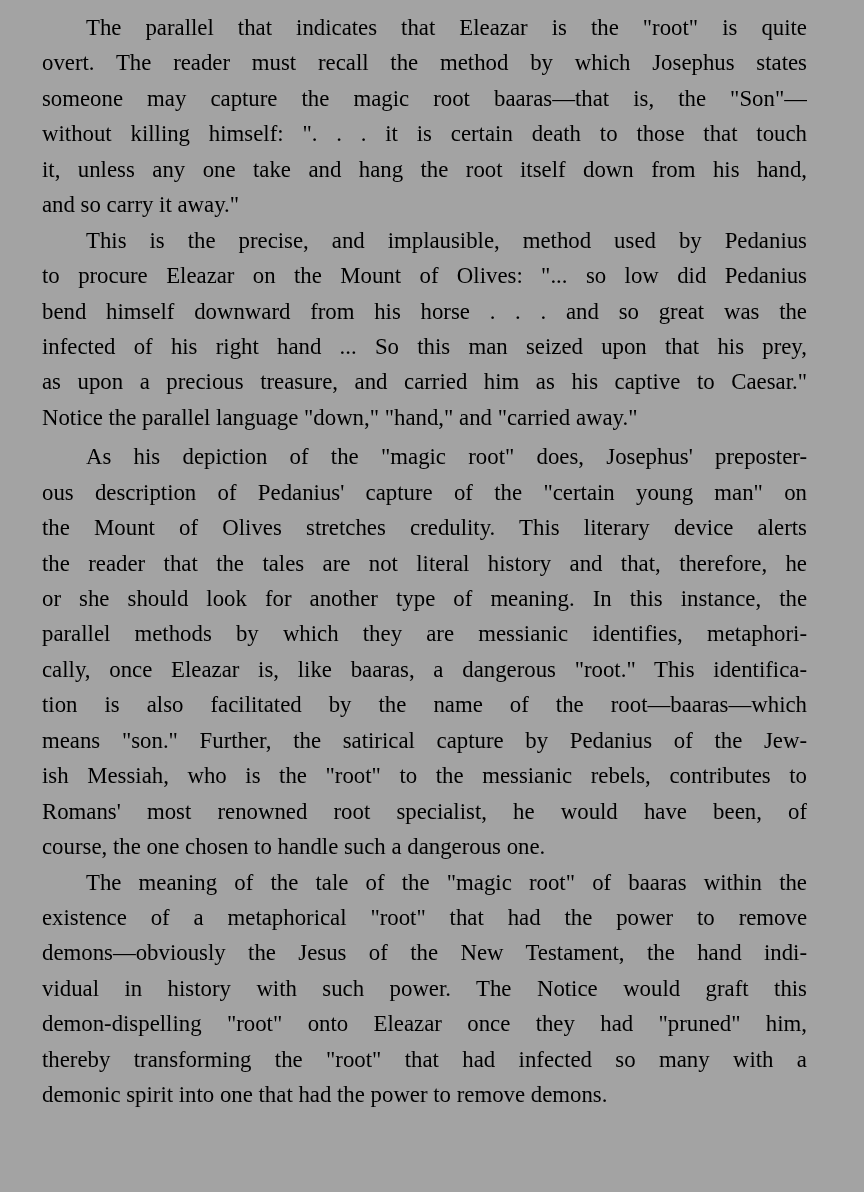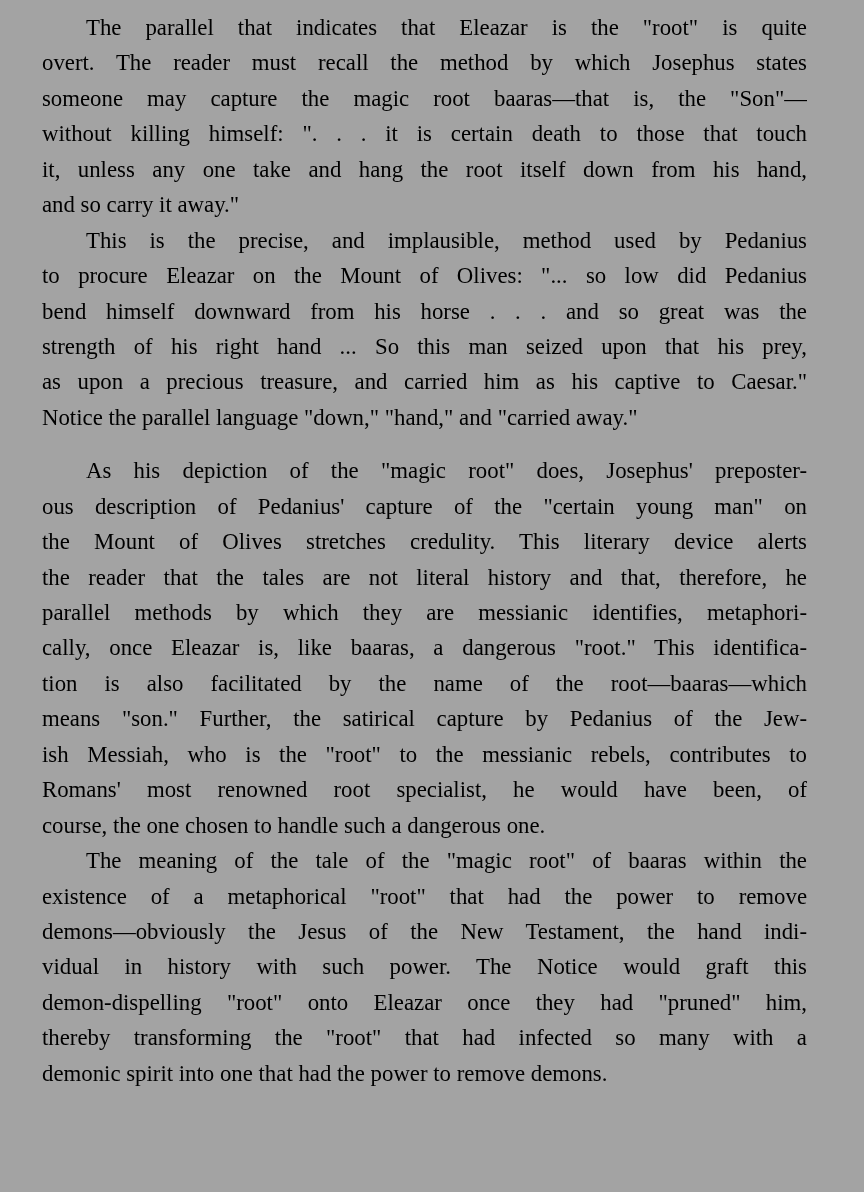--- a/index.html
+++ b/index.html
@@ -17,21 +17,21 @@
     overflow: hidden;
   }
   .text-block {
     width: 100%;
   }
   .paragraph {
     margin: 0;
     padding: 0;
   }
   .paragraph.section-break {
-    margin-top: 18px;
+    margin-top: 4px;
   }
   .line {
     font-family: "Liberation Serif", "DejaVu Serif", serif;
     font-size: 22.8px;
     line-height: 35.45px;
     height: 35.45px;
     color: #000000;
     text-align: justify;
     text-align-last: justify;
     white-space: normal;
@@ -54,29 +54,30 @@
         <div class="line">overt. The reader must recall the method by which Josephus states</div>
         <div class="line">someone may capture the magic root baaras—that is, the "Son"—</div>
         <div class="line">without killing himself: ". . . it is certain death to those that touch</div>
         <div class="line">it, unless any one take and hang the root itself down from his hand,</div>
         <div class="line last">and so carry it away."</div>
       </div>
       <div class="paragraph">
         <div class="line first">This is the precise, and implausible, method used by Pedanius</div>
         <div class="line">to procure Eleazar on the Mount of Olives: "... so low did Pedanius</div>
         <div class="line">bend himself downward from his horse . . . and so great was the</div>
-        <div class="line">strength of his right hand ... So this man seized upon that his prey,</div>
+        <div class="line">infected of his right hand ... So this man seized upon that his prey,</div>
         <div class="line">as upon a precious treasure, and carried him as his captive to Caesar."</div>
         <div class="line last">Notice the parallel language "down," "hand," and "carried away."</div>
       </div>
       <div class="paragraph section-break">
         <div class="line first">As his depiction of the "magic root" does, Josephus' preposter-</div>
         <div class="line">ous description of Pedanius' capture of the "certain young man" on</div>
         <div class="line">the Mount of Olives stretches credulity. This literary device alerts</div>
         <div class="line">the reader that the tales are not literal history and that, therefore, he</div>
+        <div class="line">or she should look for another type of meaning. In this instance, the</div>
         <div class="line">parallel methods by which they are messianic identifies, metaphori-</div>
         <div class="line">cally, once Eleazar is, like baaras, a dangerous "root." This identifica-</div>
         <div class="line">tion is also facilitated by the name of the root—baaras—which</div>
         <div class="line">means "son." Further, the satirical capture by Pedanius of the Jew-</div>
         <div class="line">ish Messiah, who is the "root" to the messianic rebels, contributes to</div>
         <div class="line">Romans' most renowned root specialist, he would have been, of</div>
         <div class="line last">course, the one chosen to handle such a dangerous one.</div>
       </div>
       <div class="paragraph">
         <div class="line first">The meaning of the tale of the "magic root" of baaras within the</div>

